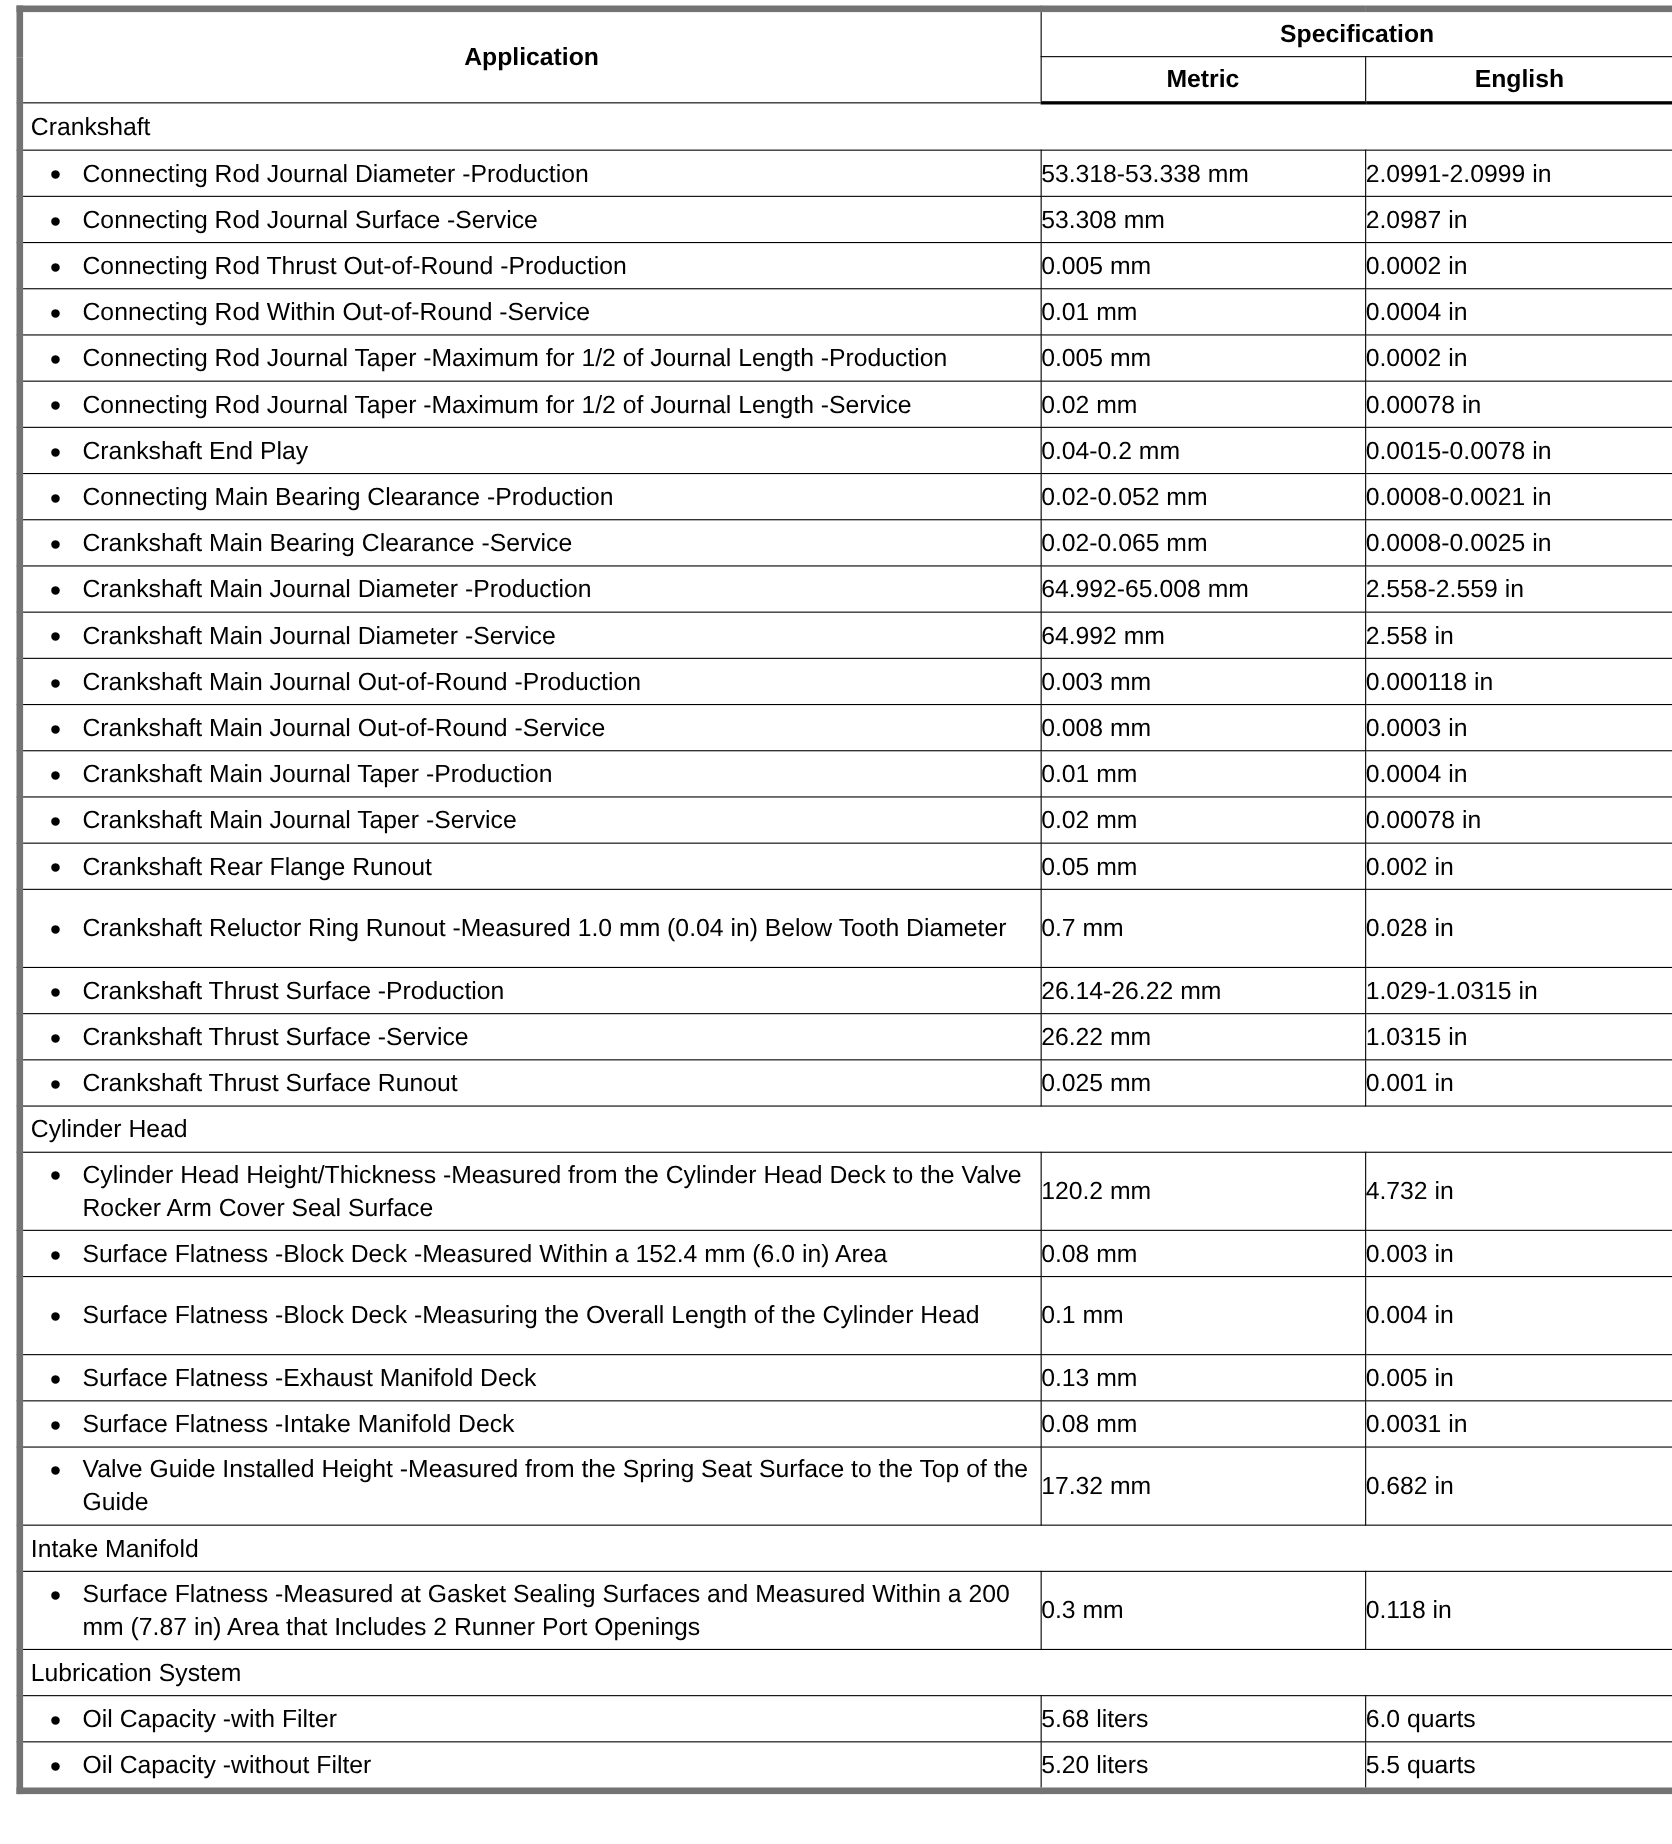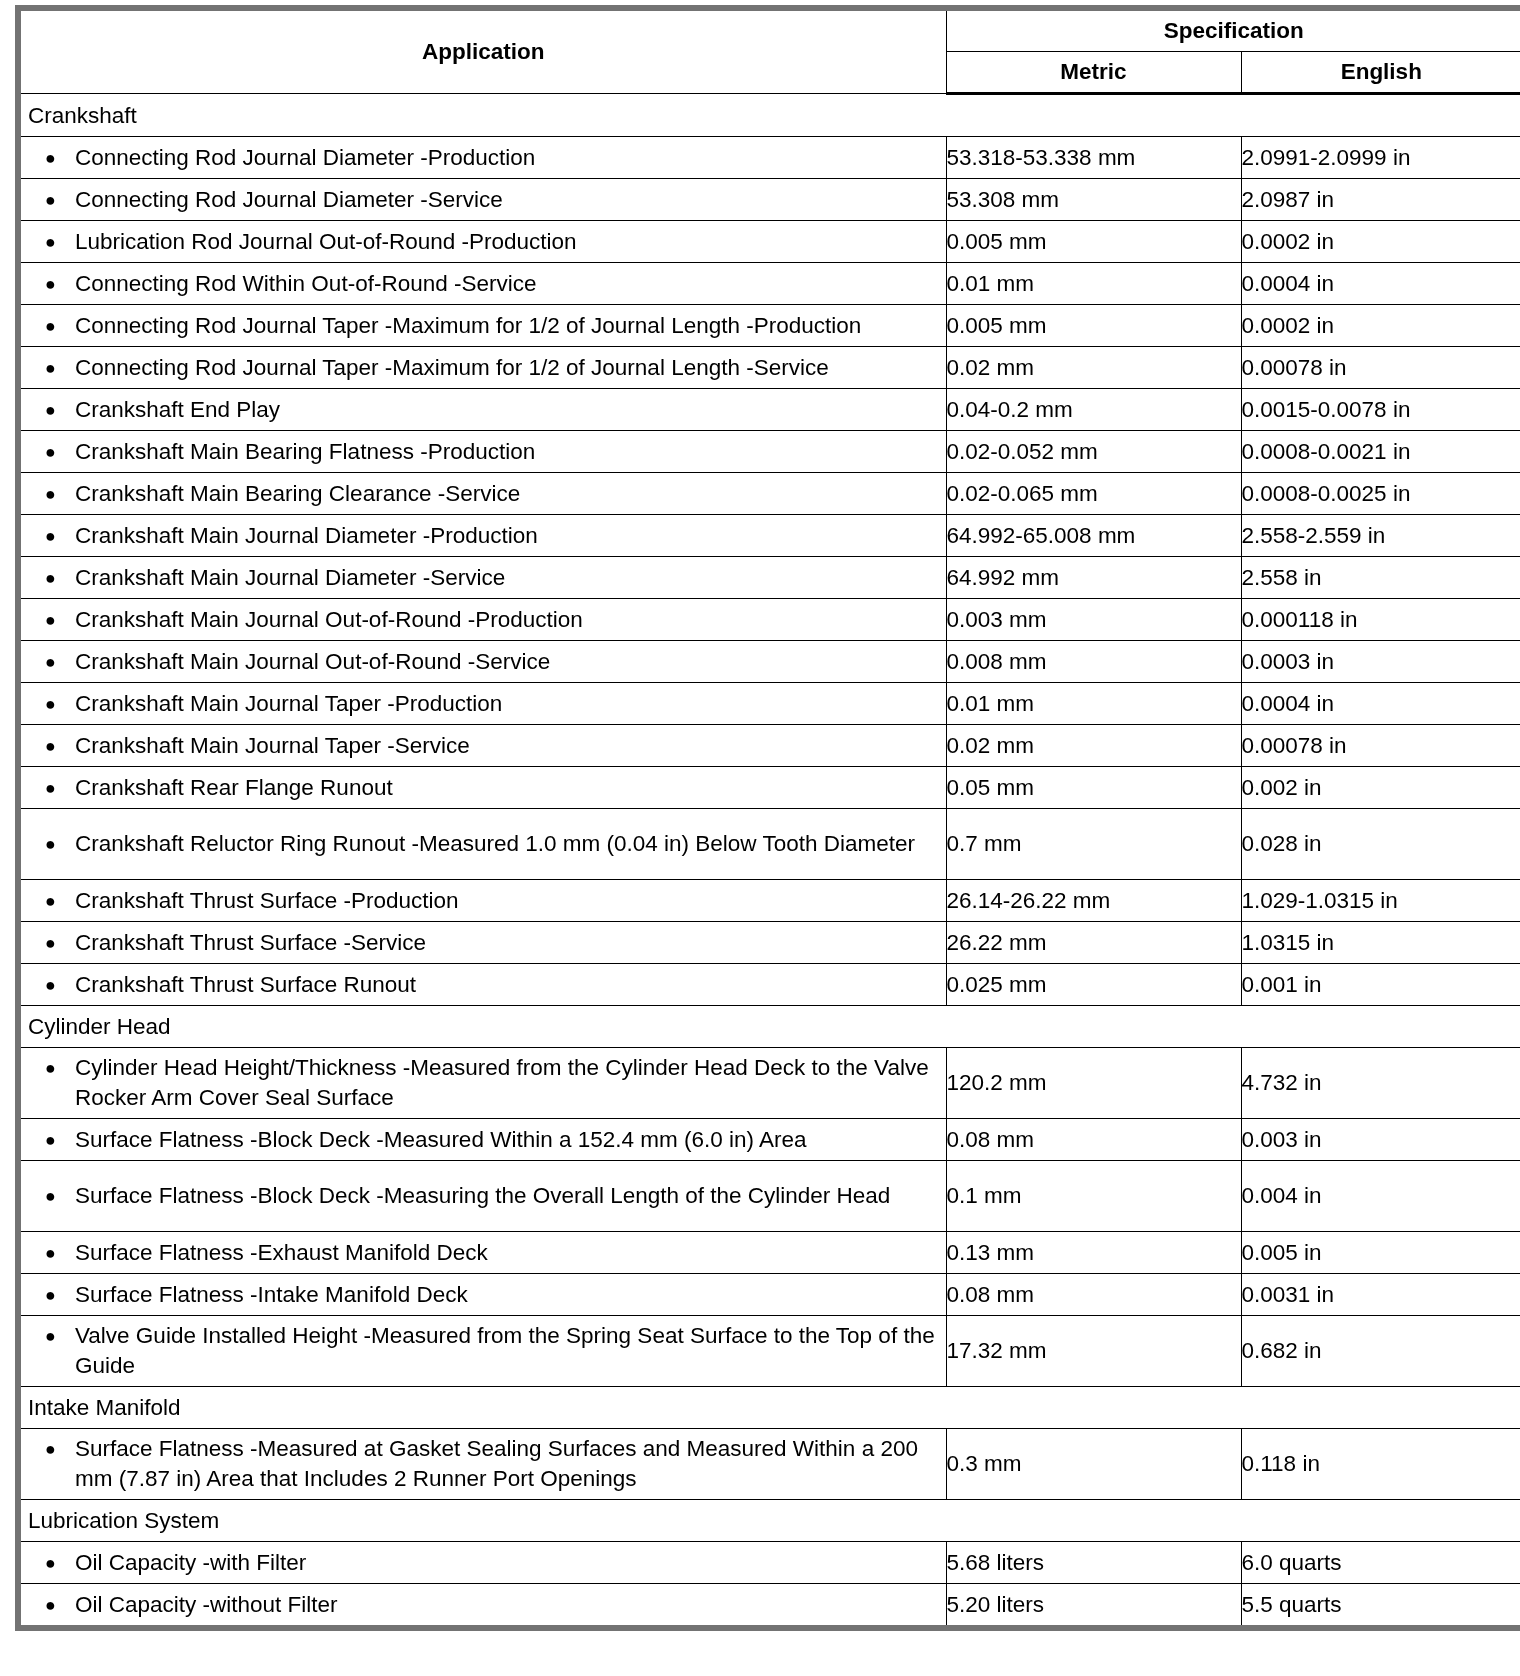--- a/index.html
+++ b/index.html
@@ -59,31 +59,31 @@
             <span class="txt">Connecting Rod Journal Diameter -Production</span>
           </div>
         </td>
         <td class="val">53.318-53.338 mm</td>
         <td class="val">2.0991-2.0999 in</td>
       </tr>
       <tr class="r1">
         <td class="app">
           <div class="wrap">
             <span class="bullet">●</span>
-            <span class="txt">Connecting Rod Journal Diameter -Service</span>
+            <span class="txt">Connecting Rod Journal Surface -Service</span>
           </div>
         </td>
         <td class="val">53.308 mm</td>
         <td class="val">2.0987 in</td>
       </tr>
       <tr class="r1">
         <td class="app">
           <div class="wrap">
             <span class="bullet">●</span>
-            <span class="txt">Lubrication Rod Journal Out-of-Round -Production</span>
+            <span class="txt">Connecting Rod Thrust Out-of-Round -Production</span>
           </div>
         </td>
         <td class="val">0.005 mm</td>
         <td class="val">0.0002 in</td>
       </tr>
       <tr class="r1">
         <td class="app">
           <div class="wrap">
             <span class="bullet">●</span>
             <span class="txt">Connecting Rod Within Out-of-Round -Service</span>
@@ -119,21 +119,21 @@
             <span class="txt">Crankshaft End Play</span>
           </div>
         </td>
         <td class="val">0.04-0.2 mm</td>
         <td class="val">0.0015-0.0078 in</td>
       </tr>
       <tr class="r1">
         <td class="app">
           <div class="wrap">
             <span class="bullet">●</span>
-            <span class="txt">Crankshaft Main Bearing Flatness -Production</span>
+            <span class="txt">Connecting Main Bearing Clearance -Production</span>
           </div>
         </td>
         <td class="val">0.02-0.052 mm</td>
         <td class="val">0.0008-0.0021 in</td>
       </tr>
       <tr class="r1">
         <td class="app">
           <div class="wrap">
             <span class="bullet">●</span>
             <span class="txt">Crankshaft Main Bearing Clearance -Service</span>

